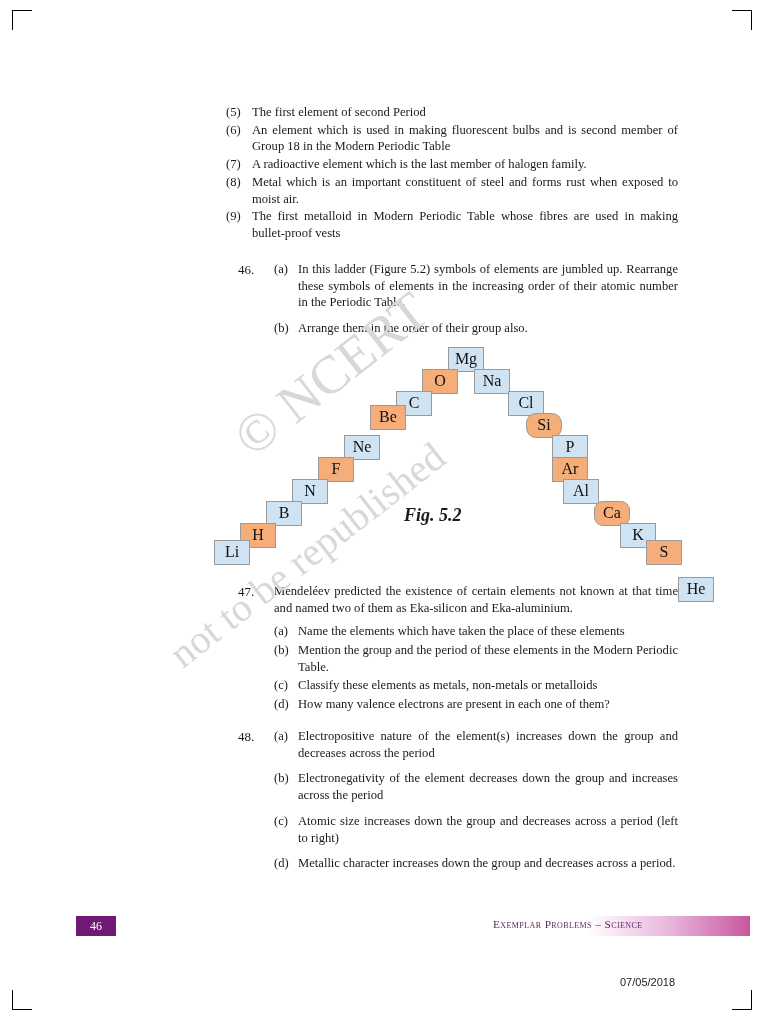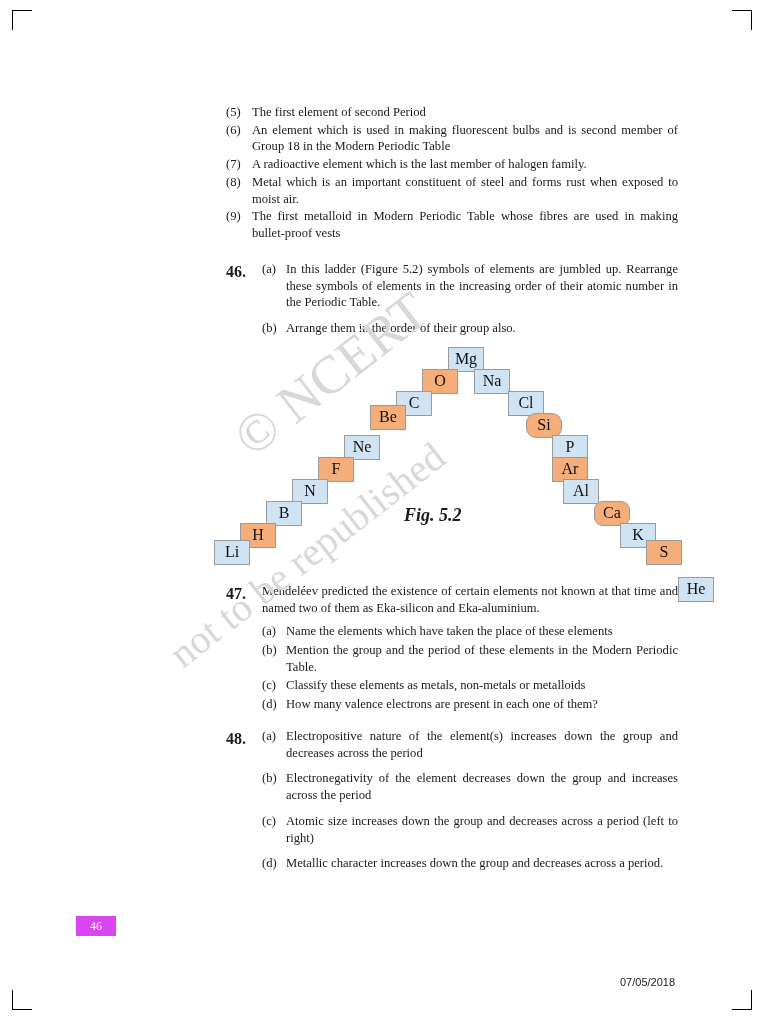--- a/index.html
+++ b/index.html
@@ -82,22 +82,23 @@
   
   .qrow {
     display: flex;
     align-items: flex-start;
     font-size: 12.6px;
     line-height: 1.33;
   }
   .qrow .qnum {
     width: 36px;
     flex: 0 0 36px;
-    font-weight: bold;
-    font-size: 16px;
+    font-weight: normal;
+    font-size: 13px;
+    margin-left: 12px;
   }
   .qrow .qbody { flex: 1 1 auto; }
 
   .sub {
     display: flex;
     align-items: flex-start;
     font-size: 12.6px;
     line-height: 1.33;
     margin-bottom: 2px;
   }
@@ -173,21 +174,21 @@
     transform-origin: left top;
   }
 
   
   .footer-page-badge {
     position: absolute;
     left: 76px;
     top: 916px;
     width: 40px;
     height: 20px;
-    background: #d946ef;
+    background: #701a75;
     color: #ffffff;
     font-size: 12px;
     font-family: "Liberation Serif", serif;
     display: flex;
     align-items: center;
     justify-content: center;
   }
   .footer-right {
     position: absolute;
     left: 455px;
@@ -351,15 +352,19 @@
     </div>
 
   </div>
 
   <div class="watermark">
     <div class="wm-line wm1">© NCERT</div>
     <div class="wm-line wm2">not to be republished</div>
   </div>
 
   <div class="footer-page-badge">46</div>
+  <div class="footer-right">
+    <div class="footer-bar"></div>
+    <div class="footer-text">Exemplar Problems – Science</div>
+  </div>
   <div class="footer-date">07/05/2018</div>
 
 </div>
 
 </body></html>

